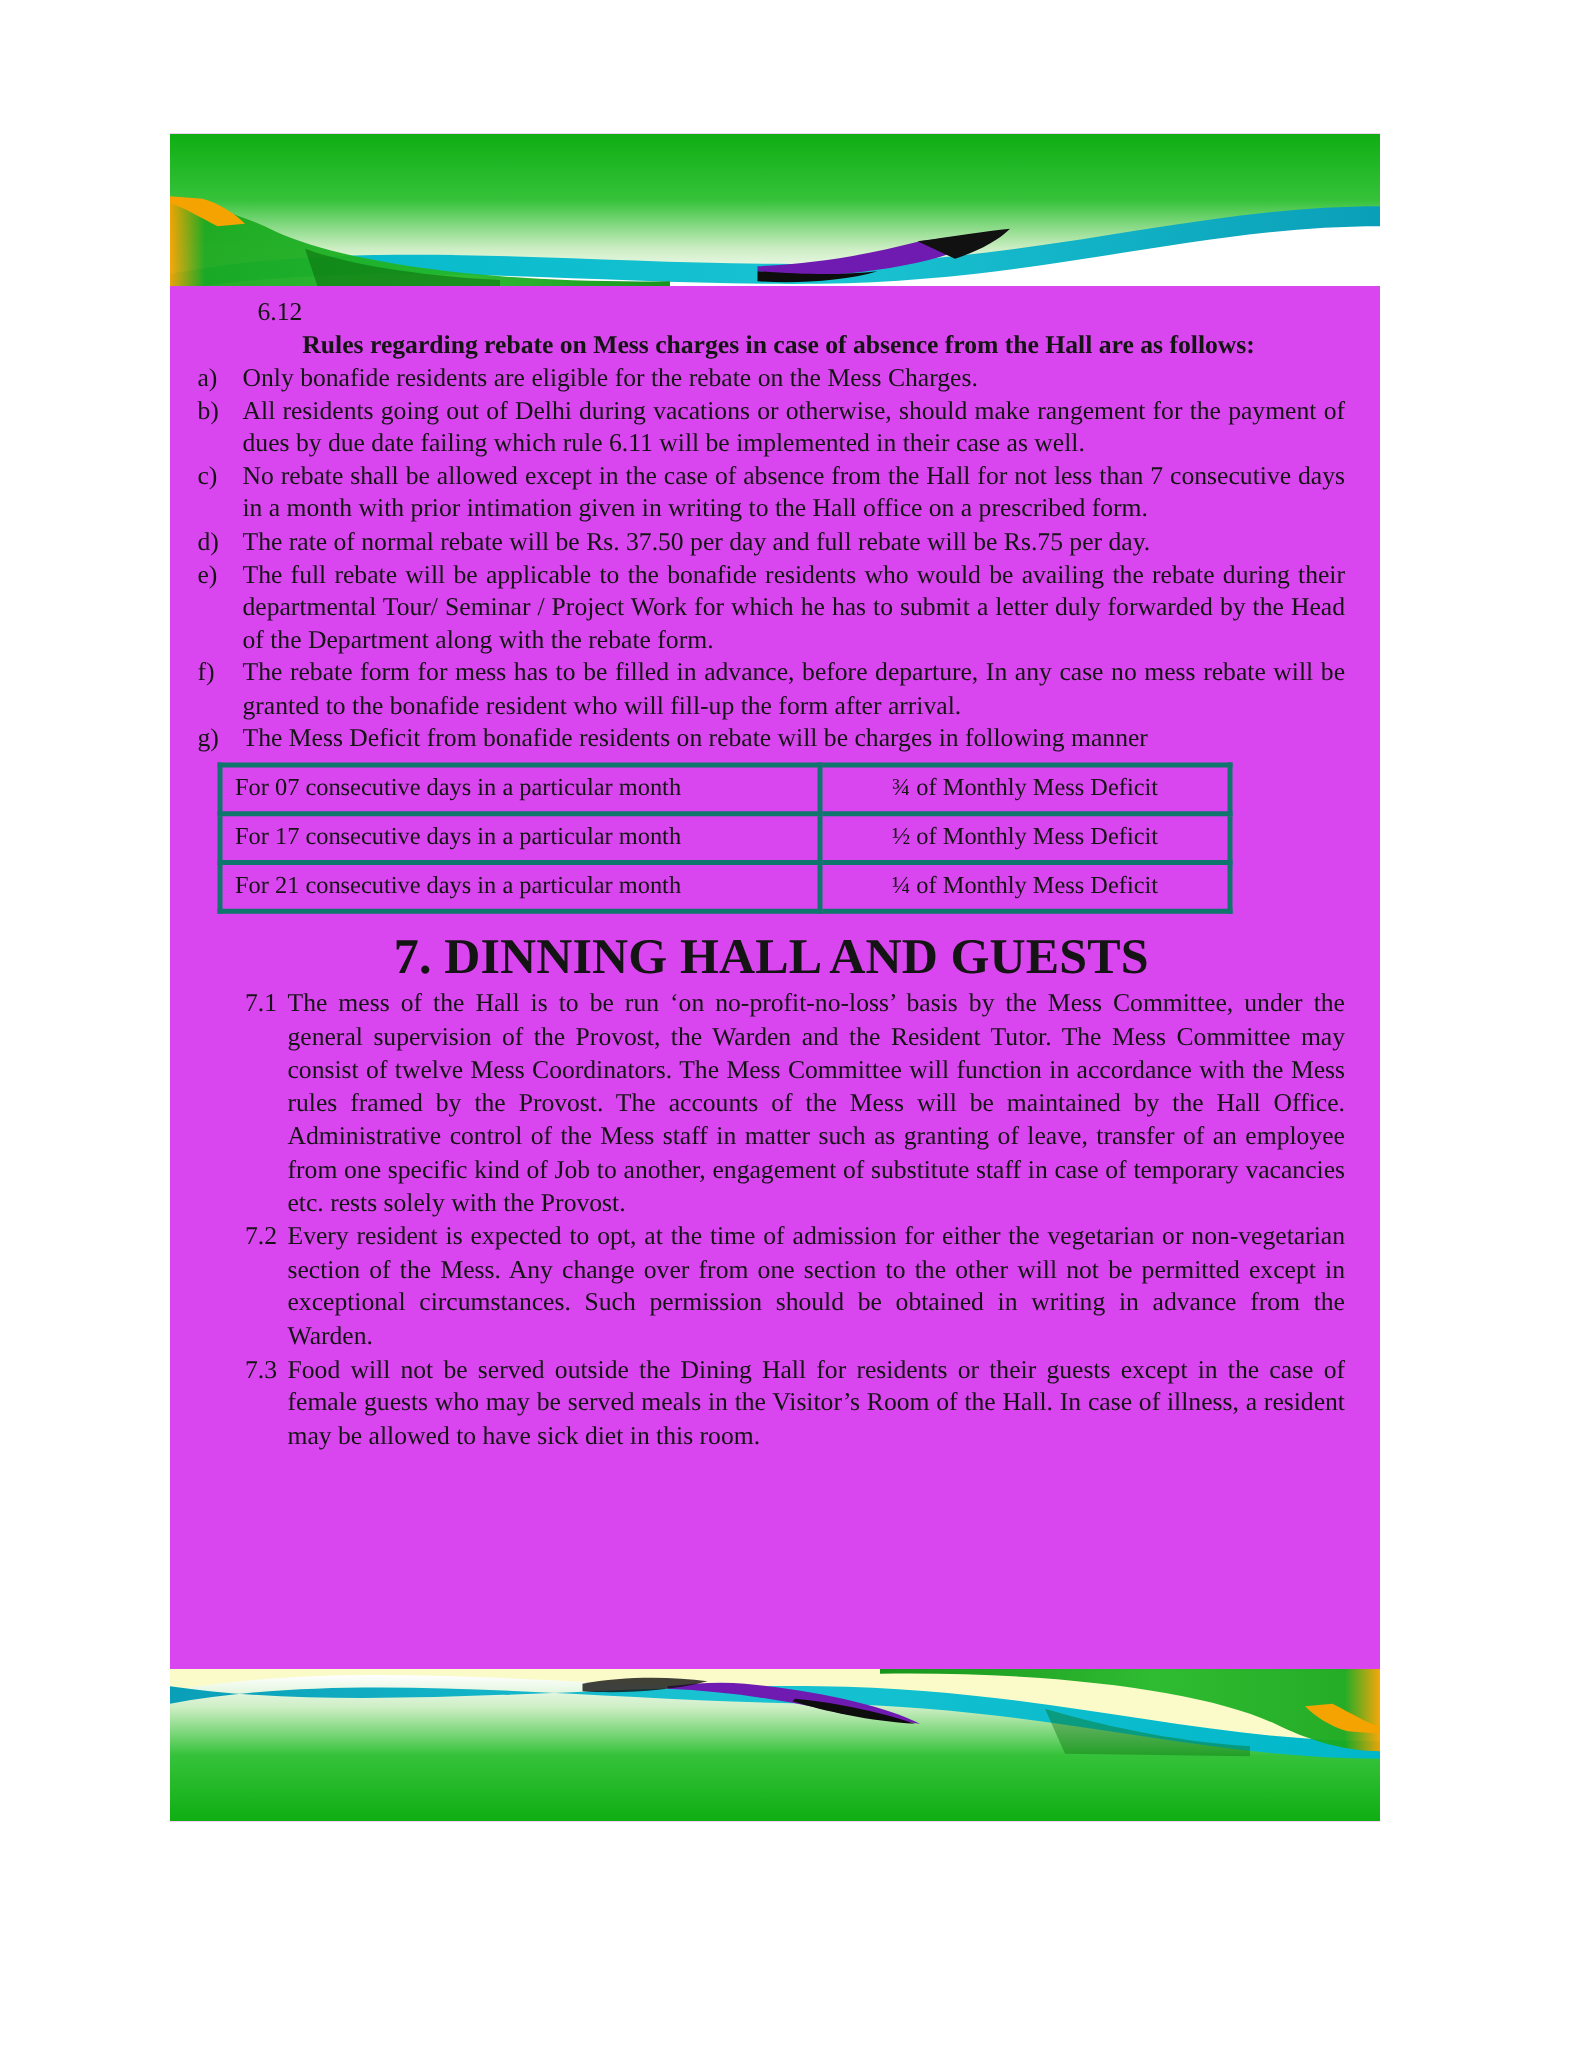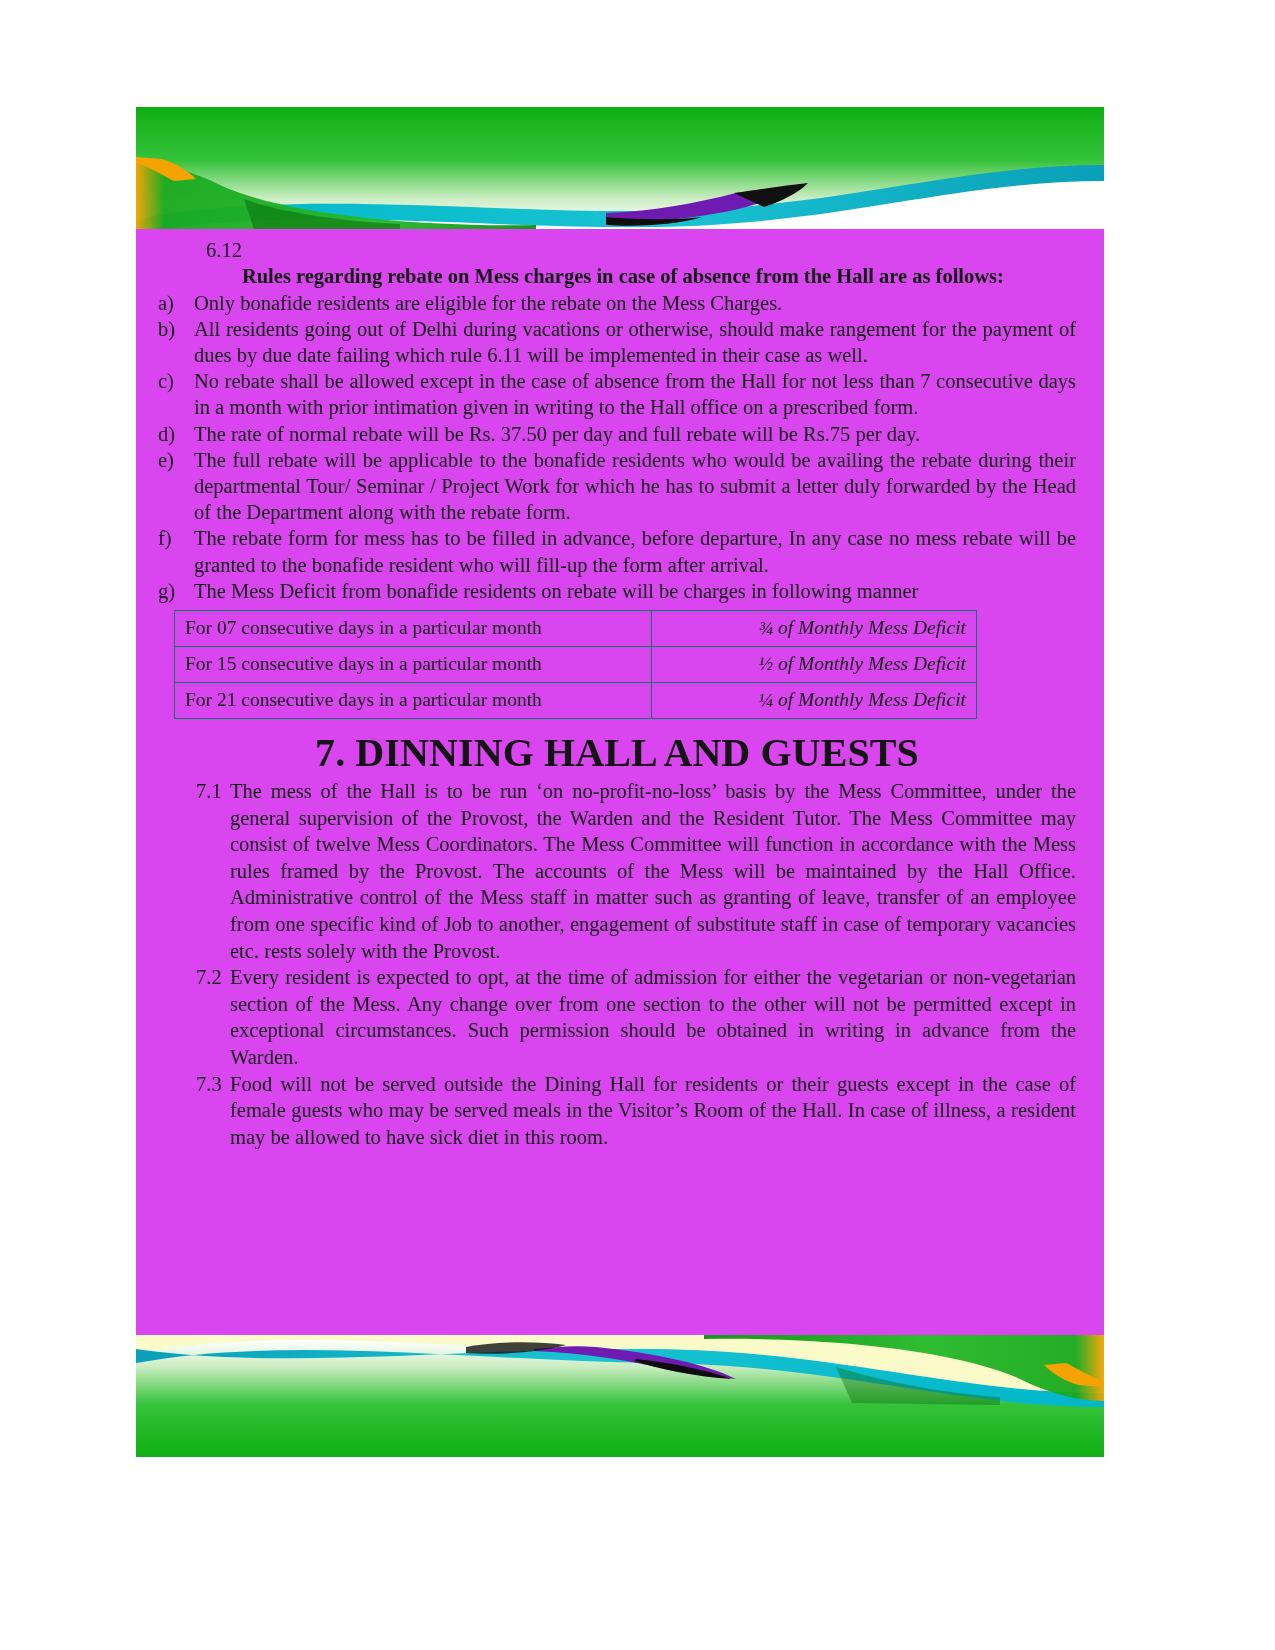--- a/index.html
+++ b/index.html
@@ -91,28 +91,28 @@
   }
 
   
   table.deficit {
     border-collapse: collapse;
     margin: 6px 0 0 16px;
     width: 760px;
     table-layout: fixed;
   }
   table.deficit td {
-    border: 1px solid #0f766e;
+    border: 4px solid #0f766e;
     font-size: 19.5px;
     line-height: 24px;
     padding: 5px 10px 6px 10px;
     height: 22px;
   }
   td.col-left { width: 456px; text-align: left; }
-  td.col-right { width: 304px; text-align: right; font-style: italic; }
+  td.col-right { width: 304px; text-align: center; }
 
   
   h2.section-title {
     font-size: 40px;
     font-weight: bold;
     text-align: center;
     margin: 10px 0 2px 0;
     letter-spacing: 0.1px;
   }
 
@@ -195,21 +195,21 @@
       </li>
     </ul>
 
     <table class="deficit">
       <tbody>
         <tr>
           <td class="col-left">For 07 consecutive days in a particular month</td>
           <td class="col-right">¾ of Monthly Mess Deficit</td>
         </tr>
         <tr>
-          <td class="col-left">For 15 consecutive days in a particular month</td>
+          <td class="col-left">For 17 consecutive days in a particular month</td>
           <td class="col-right">½ of Monthly Mess Deficit</td>
         </tr>
         <tr>
           <td class="col-left">For 21 consecutive days in a particular month</td>
           <td class="col-right">¼ of Monthly Mess Deficit</td>
         </tr>
       </tbody>
     </table>
 
     <h2 class="section-title">7. DINNING HALL AND GUESTS</h2>

